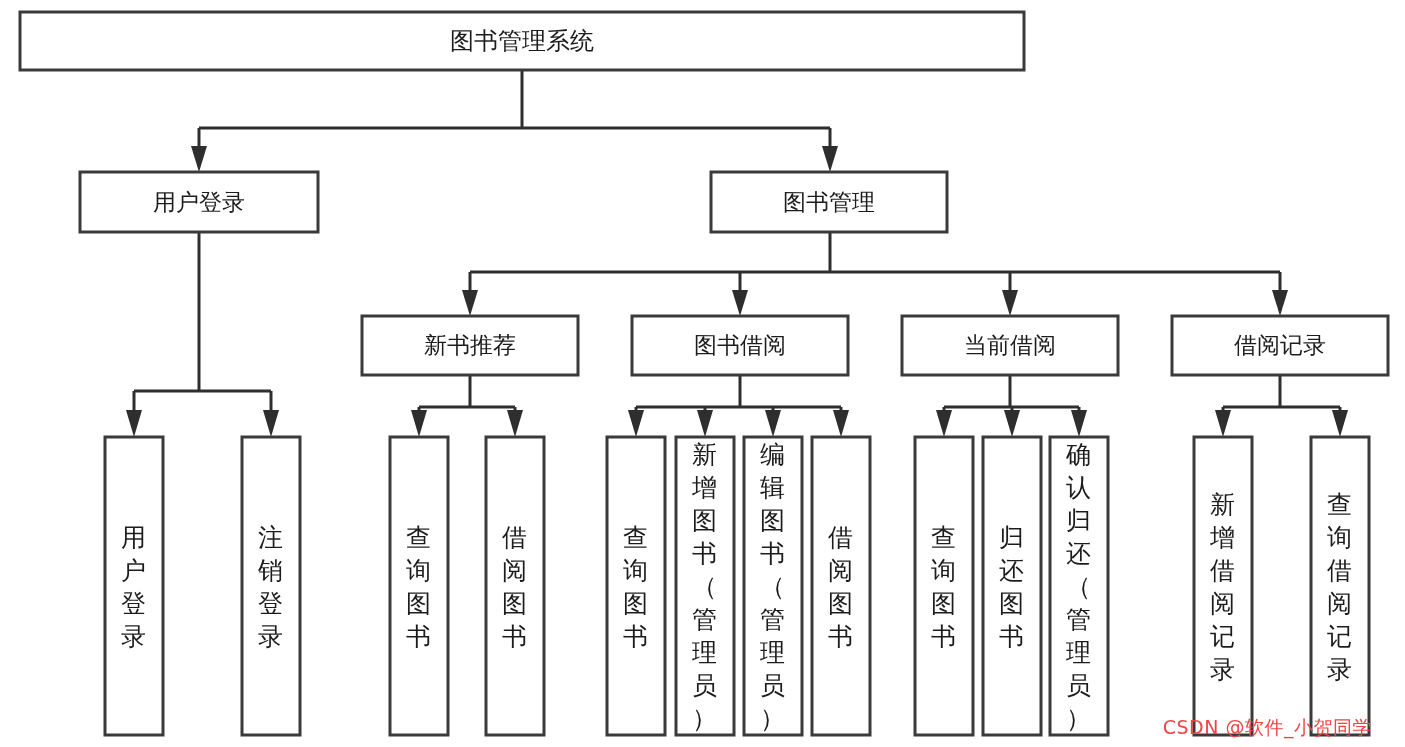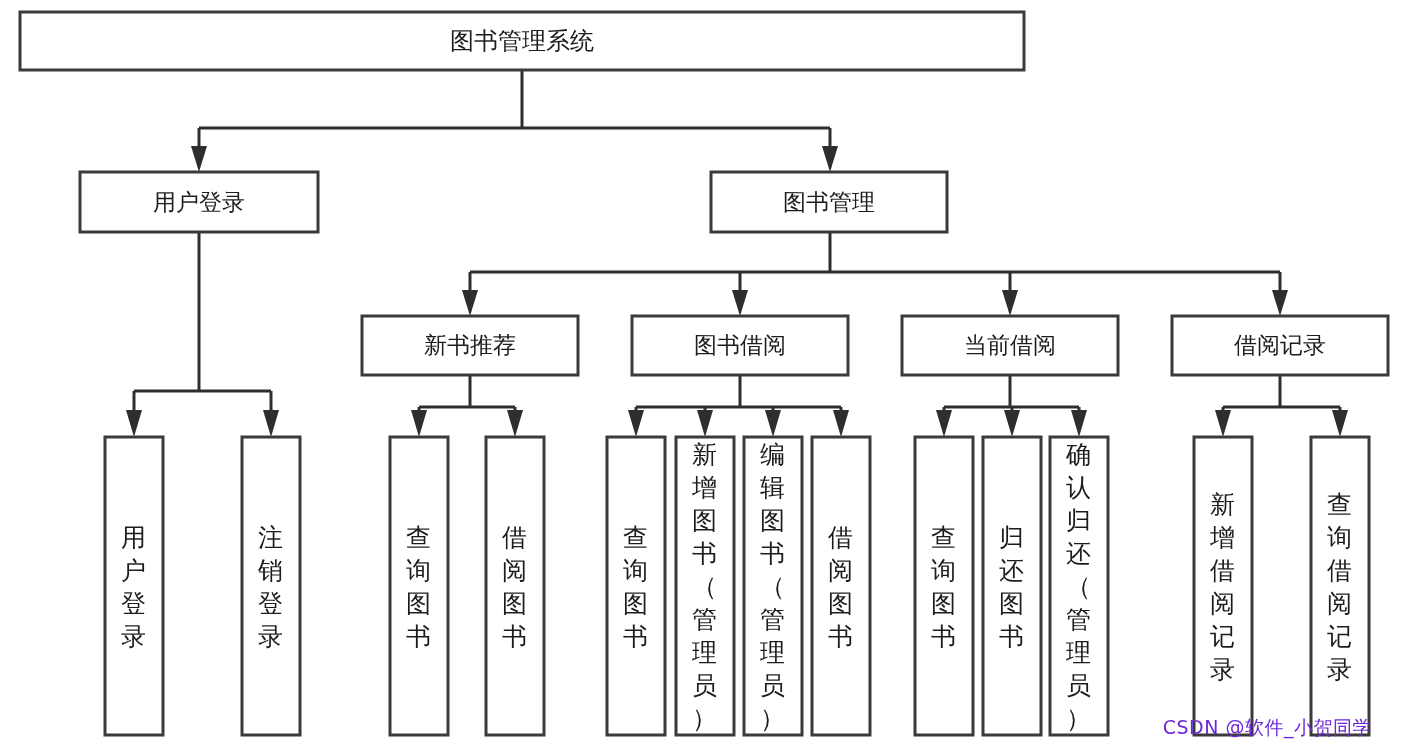--- a/index.html
+++ b/index.html
@@ -56,21 +56,21 @@
   .arrow-head {
     fill: #2e2e2e;
     stroke: none;
   }
   .watermark-text {
     position: absolute;
     right: 8px;
     bottom: 6px;
     font-family: "DejaVu Sans", "Liberation Sans", sans-serif;
     font-size: 19px;
-    color: #6d28d9;
+    color: #ef4444;
     white-space: nowrap;
     letter-spacing: 0.5px;
   }
 </style>
 </head>
 <body>
 
 <div id="diagram-root">
 
   <svg class="diagram-canvas" viewBox="0 0 1405 747" xmlns="http://www.w3.org/2000/svg">

